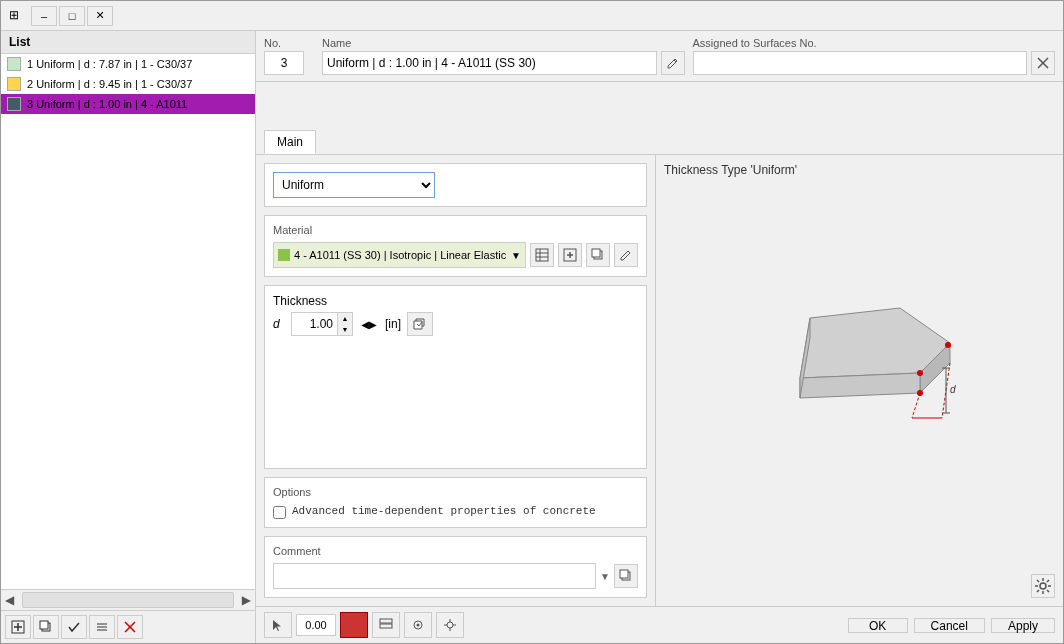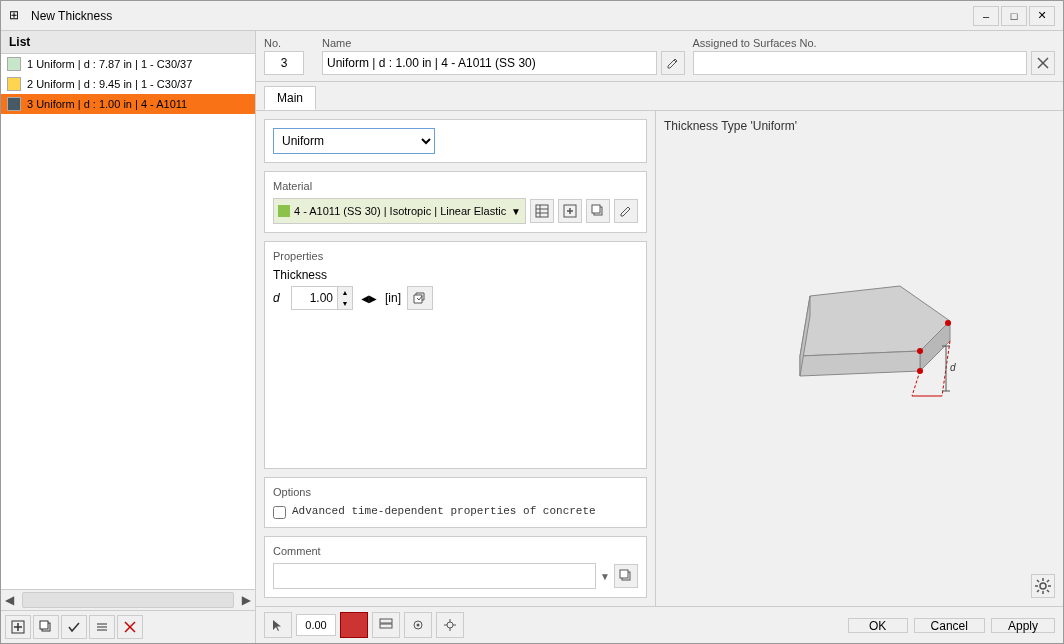--- a/index.html
+++ b/index.html
@@ -13,21 +13,21 @@
     .title-bar-buttons { display: flex; gap: 2px; }
     .title-bar-btn { width: 26px; height: 20px; background: #f0f0f0; border: 1px solid #ccc; cursor: pointer; display: flex; align-items: center; justify-content: center; font-size: 11px; }
     
     .main-content { display: flex; flex: 1; overflow: hidden; }
     
     
     .left-panel { width: 255px; background: #fff; border-right: 1px solid #ccc; display: flex; flex-direction: column; }
     .panel-header { background: #e8e8e8; padding: 4px 8px; font-weight: bold; border-bottom: 1px solid #ccc; }
     .list-items { flex: 1; overflow-y: auto; }
     .list-item { display: flex; align-items: center; padding: 3px 6px; cursor: pointer; font-size: 11px; }
-    .list-item.selected { background: #f97316; }
+    .list-item.selected { background: #a21caf; }
     .list-item-color { width: 14px; height: 14px; margin-right: 6px; flex-shrink: 0; }
     .list-item-text { font-size: 11px; white-space: nowrap; overflow: hidden; text-overflow: ellipsis; }
     .list-nav { display: flex; align-items: center; border-top: 1px solid #ccc; background: #f0f0f0; }
     .list-scrollbar { flex: 1; height: 16px; background: #e0e0e0; margin: 2px 4px; border: 1px solid #ccc; border-radius: 2px; }
     .list-toolbar { display: flex; gap: 2px; padding: 4px; border-top: 1px solid #ccc; background: #f0f0f0; }
     .list-toolbar-btn { width: 26px; height: 24px; background: #f0f0f0; border: 1px solid #ccc; cursor: pointer; display: flex; align-items: center; justify-content: center; font-size: 11px; }
     .list-toolbar-btn.danger { color: #cc0000; }
     
     
     .right-panel { flex: 1; display: flex; flex-direction: column; background: #6d28d9; }
@@ -38,21 +38,21 @@
     .field-label { font-size: 11px; color: #555; margin-bottom: 2px; }
     .field-no { width: 50px; }
     .field-no input { width: 40px; height: 24px; border: 1px solid #ccc; background: #fff; text-align: center; font-size: 12px; padding: 2px; }
     .field-name { flex: 1; }
     .field-name-row { display: flex; align-items: center; gap: 4px; }
     .field-name input { flex: 1; height: 24px; border: 1px solid #ccc; background: #fff; font-size: 12px; padding: 2px 4px; }
     .icon-btn { width: 24px; height: 24px; background: #f0f0f0; border: 1px solid #ccc; cursor: pointer; display: flex; align-items: center; justify-content: center; font-size: 11px; flex-shrink: 0; }
     
     
     .tab-bar { display: flex; padding: 4px 8px 0; background: #f0f0f0; }
-    .tab { padding: 4px 12px; background: #fff; border: 1px solid #ccc; border-bottom: none; cursor: pointer; font-size: 12px; margin-right: 2px; }
+    .tab { padding: 4px 12px; background: #fff; border: 1px solid #ccc; border-bottom: none; cursor: pointer; font-size: 12px; margin-right: 2px; margin-top: 44px; }
     .tab.active { background: #fff; border-bottom: 1px solid #fff; z-index: 1; }
     
     
     .content-area { display: flex; flex: 1; padding: 0; border-top: 1px solid #ccc; background: #f0f0f0; }
     
     
     .form-panel { width: 400px; background: #f0f0f0; padding: 8px; display: flex; flex-direction: column; gap: 8px; border-right: 1px solid #ccc; }
     .section-title { font-size: 11px; color: #555; margin-bottom: 6px; font-weight: normal; }
     
     .properties-section { background: #fff; border: 1px solid #ccc; padding: 8px; flex: 1; }
@@ -80,21 +80,20 @@
     
     .nav-arrow { background: none; border: none; cursor: pointer; font-size: 12px; color: #555; padding: 2px 4px; }
   </style>
 </head>
 <body>
 
 <div class="window">
 
   <div class="title-bar">
     <span class="title-bar-icon">⊞</span>
-    <span class="title-bar-text">New Thickness</span>
     <div class="title-bar-buttons">
       <button class="title-bar-btn">–</button>
       <button class="title-bar-btn">□</button>
       <button class="title-bar-btn close">✕</button>
     </div>
   </div>
 
   <div class="main-content">
 
     <div class="left-panel">
@@ -242,21 +241,20 @@
               </button>
               <button class="icon-btn">
                 <svg width="14" height="14" viewBox="0 0 14 14">
                     <path d="M2,10 L2,12 L4,12 L11,5 L9,3 Z" fill="none" stroke="#555" stroke-width="1"></path>
                   </svg>
               </button>
             </div>
           </div>
 
           <div class="properties-section">
-            <div class="section-title">Properties</div>
             <div style="font-size:12px; margin-bottom:4px; font-weight:500;">Thickness</div>
             <div class="thickness-row">
               <span style="font-size:12px; width:12px; font-style:italic;">d</span>
               <div style="display:flex; align-items:center; border:1px solid #ccc; background:#fff; height:24px;">
                 <input type="text" style="width: 45px; text-align: right; padding: 0px 4px; font-size: 12px; border: none; outline: none;" value="1.00">
                 <div style="display:flex; flex-direction:column; border-left:1px solid #ccc;">
                   <button style="width:14px; height:11px; background:#f0f0f0; border:none; cursor:pointer; font-size:7px; display:flex; align-items:center; justify-content:center;">▲</button>
                   <button style="width:14px; height:11px; background:#f0f0f0; border:none; cursor:pointer; font-size:7px; display:flex; align-items:center; justify-content:center;">▼</button>
                 </div>
               </div>

